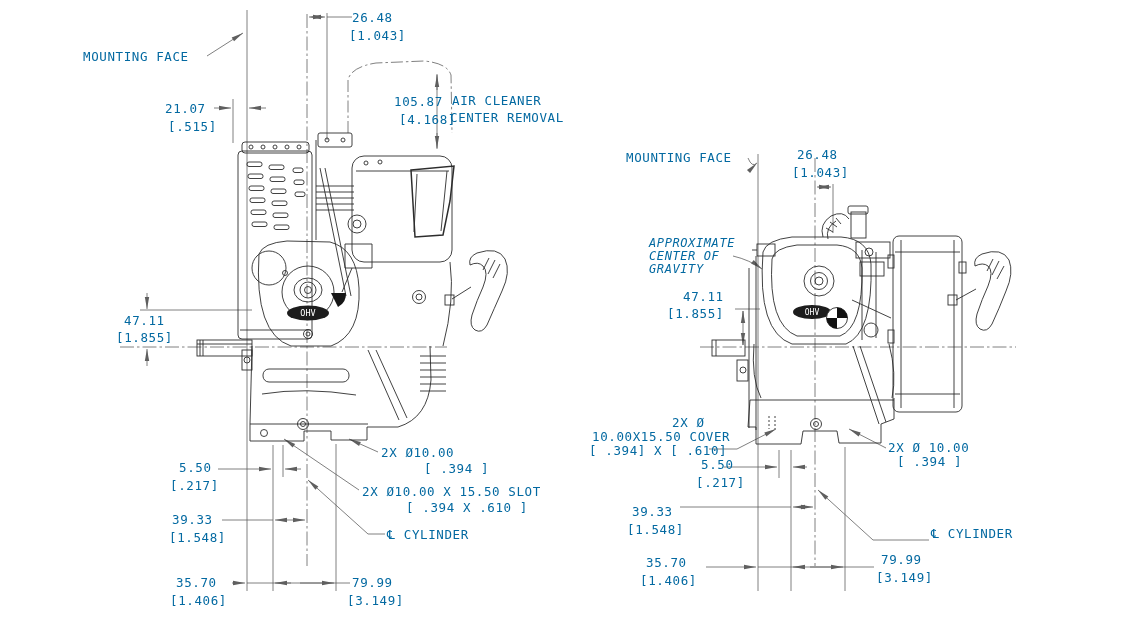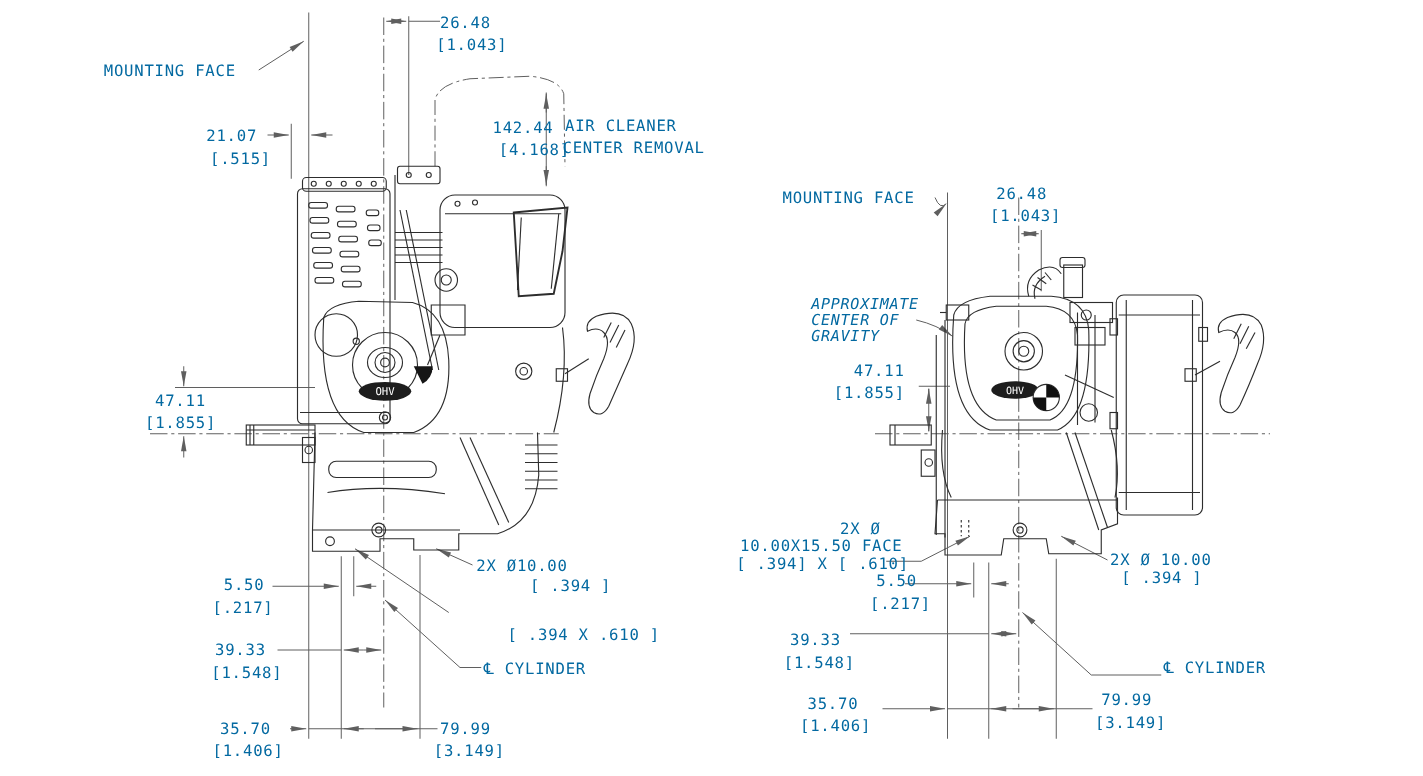--- a/index.html
+++ b/index.html
@@ -273,49 +273,50 @@
     <line x1="956" y1="300" x2="976" y2="289"></line>
     <rect x="948" y="295" width="9" height="10"></rect>
   </g>
 </svg>
 
 <div class="t" style="left:83px;top:48px">MOUNTING FACE</div>
 <div class="t" style="left:352px;top:9px">26.48</div>
 <div class="t" style="left:349px;top:27px">[1.043]</div>
 <div class="t" style="left:165px;top:100px">21.07</div>
 <div class="t" style="left:168px;top:118px">[.515]</div>
-<div class="t" style="left:394px;top:93px">142.44</div>
+<div class="t" style="left:394px;top:93px">105.87</div>
 <div class="t" style="left:399px;top:111px">[4.168]</div>
 <div class="t" style="left:452px;top:92px">AIR CLEANER</div>
 <div class="t" style="left:450px;top:109px">CENTER REMOVAL</div>
 <div class="t" style="left:124px;top:312px">47.11</div>
 <div class="t" style="left:116px;top:329px">[1.855]</div>
 <div class="t" style="left:179px;top:459px">5.50</div>
 <div class="t" style="left:170px;top:477px">[.217]</div>
 <div class="t" style="left:172px;top:511px">39.33</div>
 <div class="t" style="left:169px;top:529px">[1.548]</div>
 <div class="t" style="left:176px;top:574px">35.70</div>
 <div class="t" style="left:170px;top:592px">[1.406]</div>
 <div class="t" style="left:352px;top:574px">79.99</div>
 <div class="t" style="left:347px;top:592px">[3.149]</div>
 <div class="t" style="left:381px;top:444px">2X Ø10.00</div>
 <div class="t" style="left:424px;top:460px">[ .394 ]</div>
+<div class="t" style="left:362px;top:483px">2X Ø10.00 X 15.50 SLOT</div>
 <div class="t" style="left:406px;top:499px">[ .394 X .610 ]</div>
 <div class="t" style="left:387px;top:526px">℄ CYLINDER</div>
 
 <div class="t" style="left:626px;top:149px">MOUNTING FACE</div>
 <div class="t" style="left:797px;top:146px">26.48</div>
 <div class="t" style="left:792px;top:164px">[1.043]</div>
 <div class="t lh13" style="left:649px;top:237px">APPROXIMATE</div>
 <div class="t lh13" style="left:649px;top:250px">CENTER OF</div>
 <div class="t lh13" style="left:649px;top:263px">GRAVITY</div>
 <div class="t" style="left:683px;top:288px">47.11</div>
 <div class="t" style="left:667px;top:305px">[1.855]</div>
 <div class="t" style="left:672px;top:414px">2X Ø</div>
-<div class="t" style="left:592px;top:428px">10.00X15.50 FACE</div>
+<div class="t" style="left:592px;top:428px">10.00X15.50 COVER</div>
 <div class="t" style="left:589px;top:442px">[ .394] X [ .610]</div>
 <div class="t" style="left:701px;top:456px">5.50</div>
 <div class="t" style="left:696px;top:474px">[.217]</div>
 <div class="t" style="left:632px;top:503px">39.33</div>
 <div class="t" style="left:627px;top:521px">[1.548]</div>
 <div class="t" style="left:646px;top:554px">35.70</div>
 <div class="t" style="left:640px;top:572px">[1.406]</div>
 <div class="t" style="left:881px;top:551px">79.99</div>
 <div class="t" style="left:876px;top:569px">[3.149]</div>
 <div class="t" style="left:888px;top:439px">2X Ø 10.00</div>

